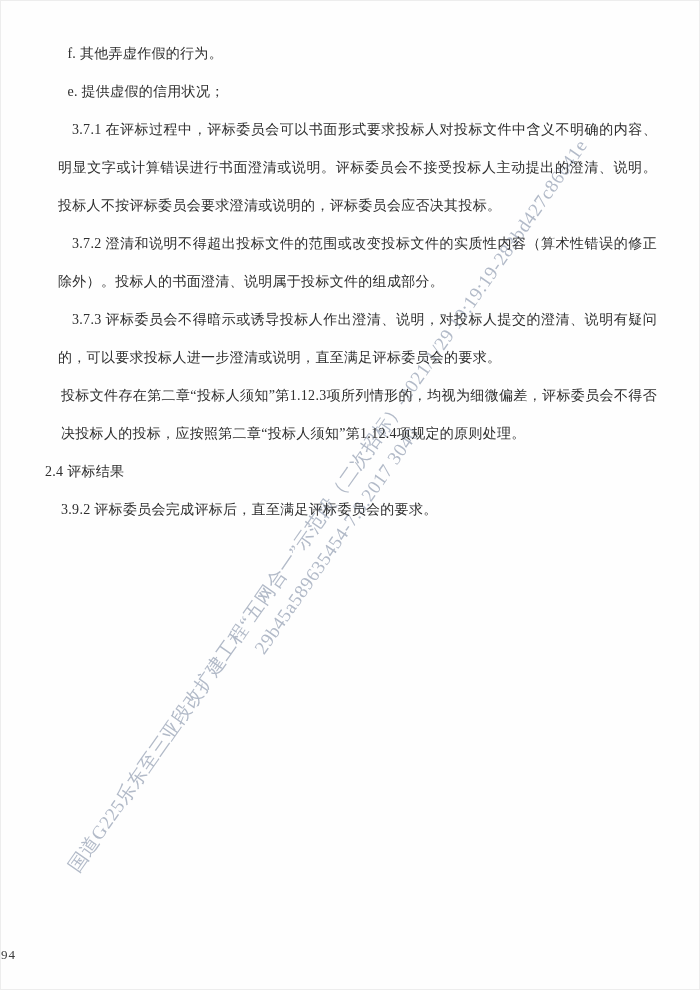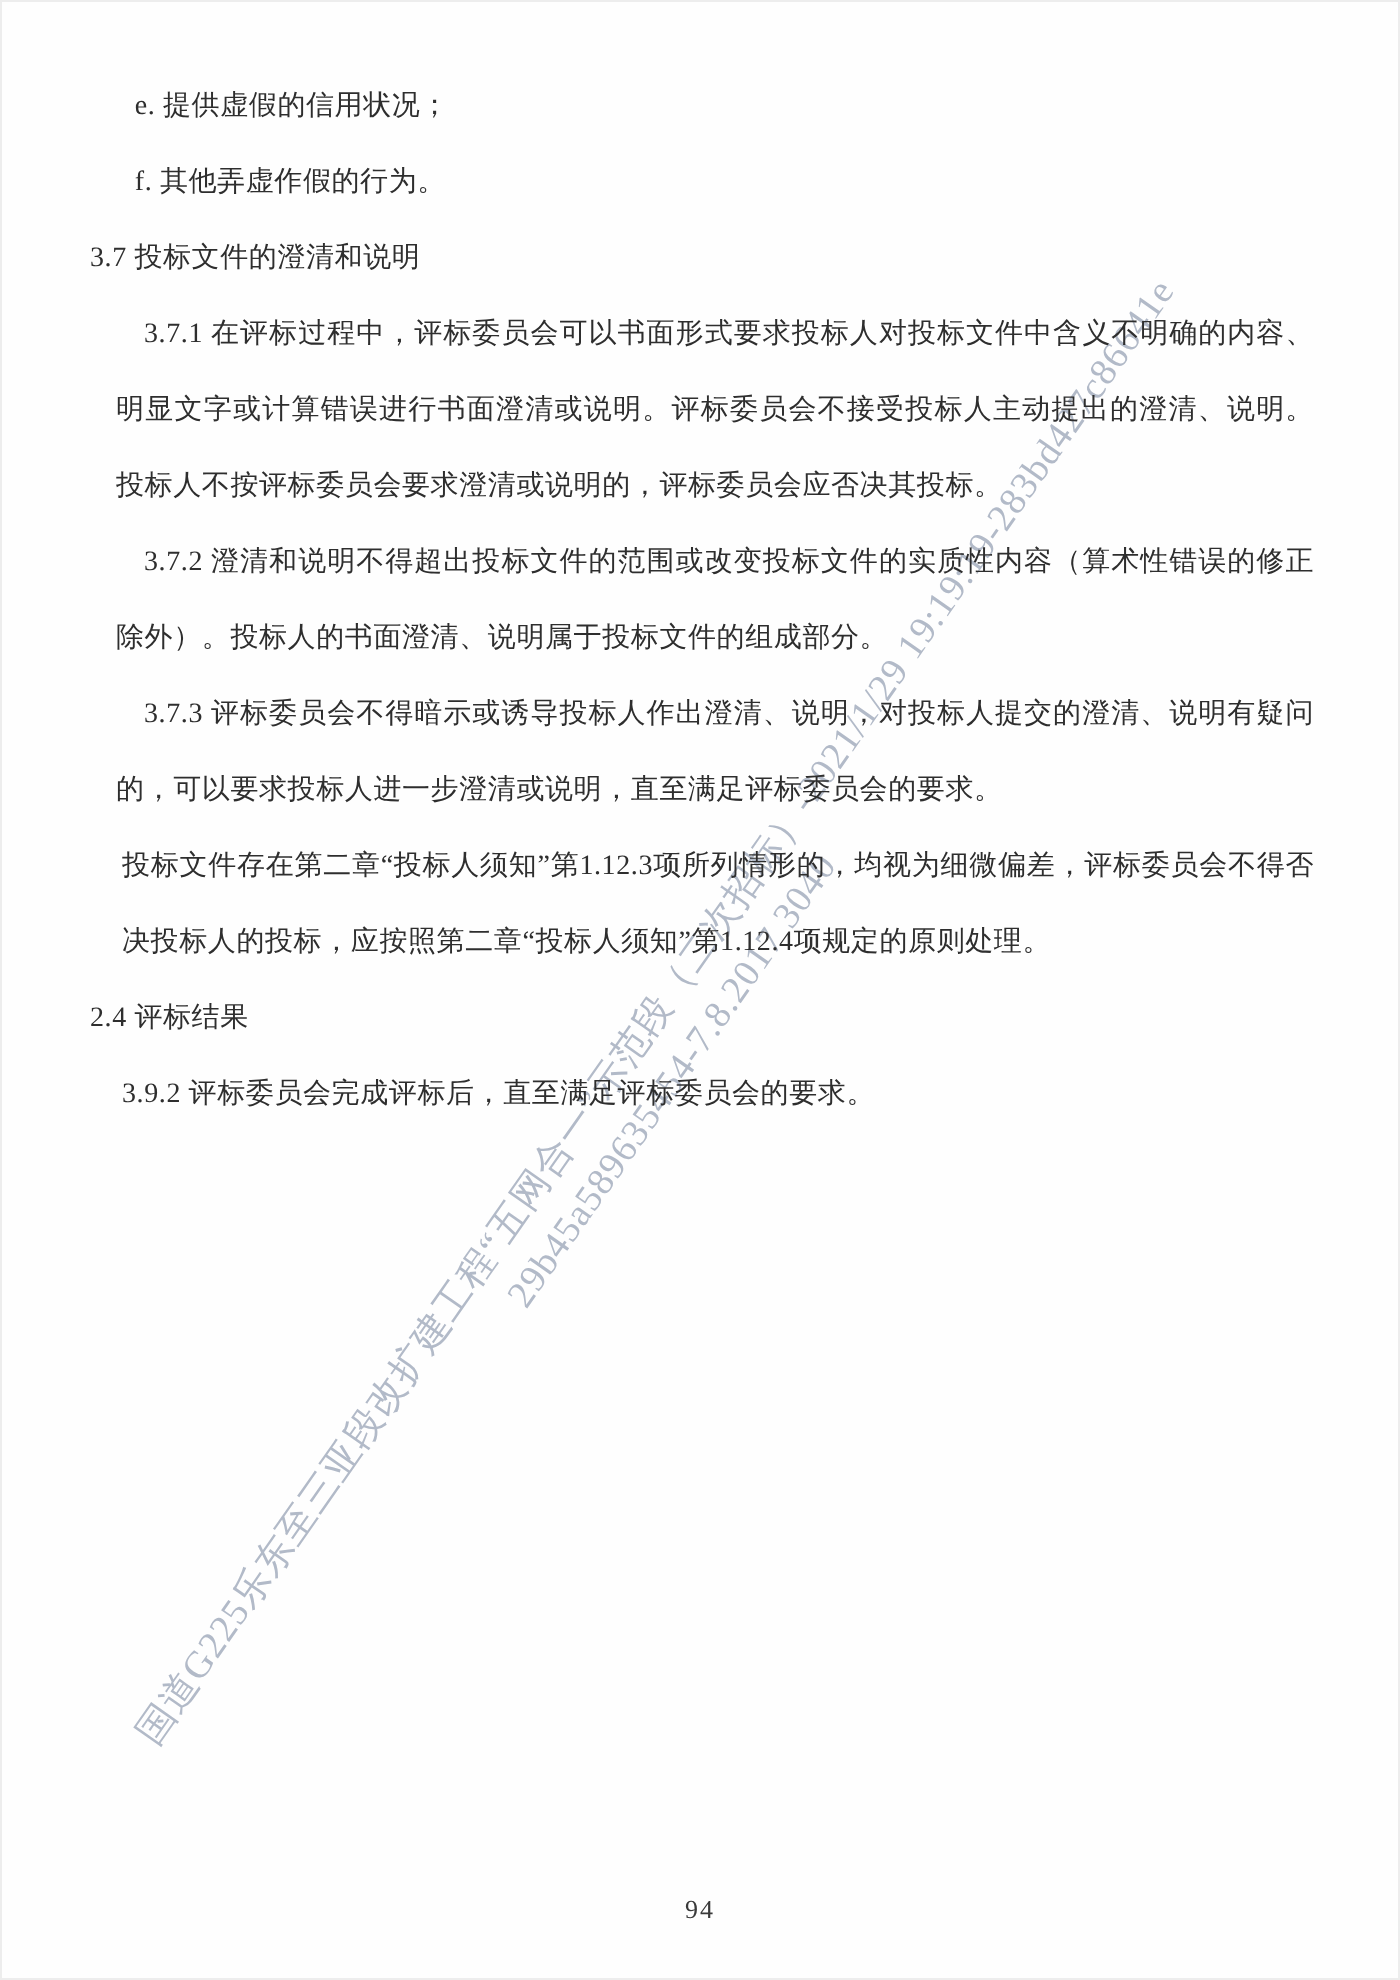--- a/index.html
+++ b/index.html
@@ -49,39 +49,37 @@
   .doc-body p.item     { text-indent: 1.6em; }
   .doc-body p.numbered { text-indent: 1em; margin-left: 13px; }
   .doc-body p.heading  { text-indent: 0; text-align: left; }
   .doc-body p.flush    { text-indent: 0; margin-left: 16px; }
   .page-number {
     position: absolute;
     z-index: 1;
     left: 0;
     bottom: 26px;
     width: 100%;
-    text-align: center;
     font-size: 13px;
     color: #3a3a3a;
     letter-spacing: 1px;
   }
 </style>
 </head>
 <body>
 
 <div class="page">
 
   <div class="watermark wm1" style="color: rgb(178, 186, 200);">国道G225乐东至三亚段改扩建工程“五网合一”示范段（二次招标）-2021/1/29 19:19:19-283bd427c86641e</div>
 
   <div class="watermark wm2" style="color: rgb(178, 186, 200);">29b45a589635454-7.8.2017 3040</div>
 
   <div class="doc-body">
+      <p class="item">f. 其他弄虚作假的行为。</p>
       <p class="item">e. 提供虚假的信用状况；</p>
-      <p class="item">f. 其他弄虚作假的行为。</p>
-      <p class="heading">3.7 投标文件的澄清和说明</p>
       <p class="numbered">3.7.1 在评标过程中，评标委员会可以书面形式要求投标人对投标文件中含义不明确的内容、明显文字或计算错误进行书面澄清或说明。评标委员会不接受投标人主动提出的澄清、说明。投标人不按评标委员会要求澄清或说明的，评标委员会应否决其投标。</p>
       <p class="numbered">3.7.2 澄清和说明不得超出投标文件的范围或改变投标文件的实质性内容（算术性错误的修正除外）。投标人的书面澄清、说明属于投标文件的组成部分。</p>
       <p class="numbered">3.7.3 评标委员会不得暗示或诱导投标人作出澄清、说明，对投标人提交的澄清、说明有疑问的，可以要求投标人进一步澄清或说明，直至满足评标委员会的要求。</p>
       <p class="flush">投标文件存在第二章“投标人须知”第1.12.3项所列情形的，均视为细微偏差，评标委员会不得否决投标人的投标，应按照第二章“投标人须知”第1.12.4项规定的原则处理。</p>
       <p class="heading">2.4 评标结果</p>
       <p class="flush">3.9.2 评标委员会完成评标后，直至满足评标委员会的要求。</p>
     </div>
 
   <div class="page-number">94</div>
 

